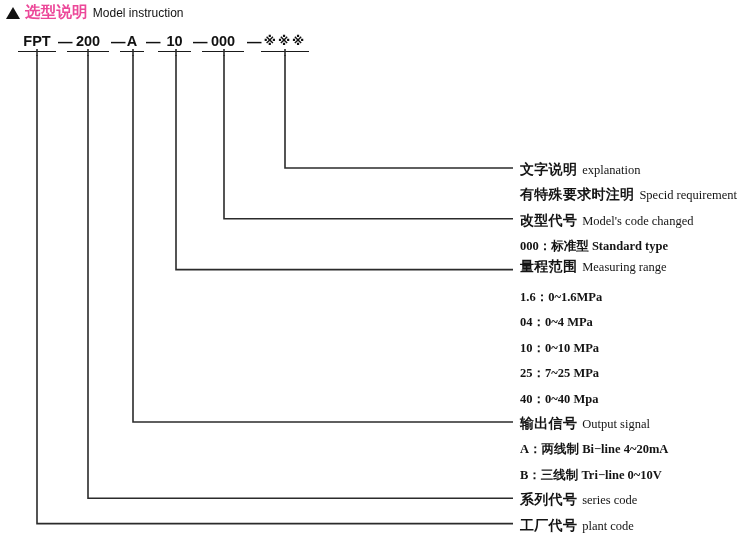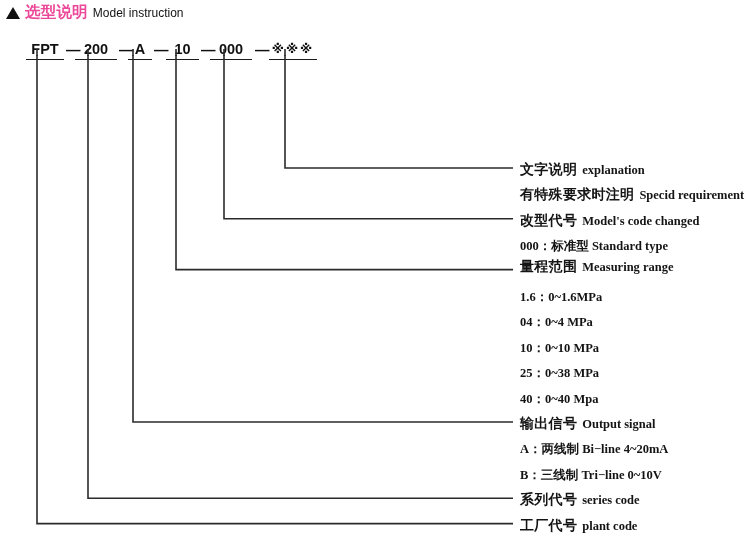--- a/index.html
+++ b/index.html
@@ -31,22 +31,22 @@
     font-weight:bold;font-size:15.5px;color:#ec4899;
     letter-spacing:.2px;
   }
   .hdr-en{
     font-family:"Liberation Sans", sans-serif;
     font-weight:normal;font-size:12px;color:#111;
   }
 
   
   .code-row{
-    position:absolute;left:8px;top:33px;
-    width:340px;height:22px;margin-top:8px;
+    position:absolute;left:0;top:33px;
+    width:340px;height:22px;
   }
   .seg{
     position:absolute;top:0;
     font-family:"Liberation Sans", sans-serif;
     font-weight:bold;font-size:14.5px;color:#111;
     text-align:center;white-space:nowrap;
     border-bottom:1.6px solid #1a1a1a;
     padding-bottom:2px;line-height:16px;
   }
   .dash{
@@ -71,21 +71,21 @@
     line-height:15px;
     height:16px;
   }
   .l-cn{
     font-family:"DejaVu Sans", sans-serif;
     font-weight:bold;font-size:14px;color:#141414;
     letter-spacing:.3px;
   }
   .l-en{
     font-family:"Liberation Serif", serif;
-    font-weight:bold;font-size:12.5px;color:#141414;
+    font-weight:normal;font-size:12.5px;color:#141414;
     margin-left:5px;
   }
   .l-plain{
     font-family:"Liberation Serif", serif;
     font-weight:bold;font-size:12.5px;color:#141414;
   }
 </style>
 </head>
 <body>
 
@@ -128,21 +128,21 @@
 
   <div id="label-list">
       <div class="label" style="top: 161px;"><span class="l-cn">文字说明</span><span class="l-en">explanation</span></div>
       <div class="label" style="top: 186.4px;"><span class="l-cn">有特殊要求时注明</span><span class="l-en">Specid requirement</span></div>
       <div class="label" style="top: 211.8px;"><span class="l-cn">改型代号</span><span class="l-en">Model's code changed</span></div>
       <div class="label" style="top: 237.2px;"><span class="l-plain">000：标准型  Standard type</span></div>
       <div class="label" style="top: 258px;"><span class="l-cn">量程范围</span><span class="l-en">Measuring range</span></div>
       <div class="label" style="top: 288px;"><span class="l-plain">1.6：0~1.6MPa</span></div>
       <div class="label" style="top: 313.4px;"><span class="l-plain">04：0~4 MPa</span></div>
       <div class="label" style="top: 338.8px;"><span class="l-plain">10：0~10 MPa</span></div>
-      <div class="label" style="top: 364.2px;"><span class="l-plain">25：0~38 MPa</span></div>
+      <div class="label" style="top: 364.2px;"><span class="l-plain">25：7~25 MPa</span></div>
       <div class="label" style="top: 389.6px;"><span class="l-plain">40：0~40 Mpa</span></div>
       <div class="label" style="top: 415px;"><span class="l-cn">输出信号</span><span class="l-en">Output signal</span></div>
       <div class="label" style="top: 440.4px;"><span class="l-plain">A：两线制 Bi−line 4~20mA</span></div>
       <div class="label" style="top: 465.8px;"><span class="l-plain">B：三线制 Tri−line 0~10V</span></div>
       <div class="label" style="top: 491.2px;"><span class="l-cn">系列代号</span><span class="l-en">series code</span></div>
       <div class="label" style="top: 516.6px;"><span class="l-cn">工厂代号</span><span class="l-en">plant code</span></div>
     </div>
 
 </div>
 

